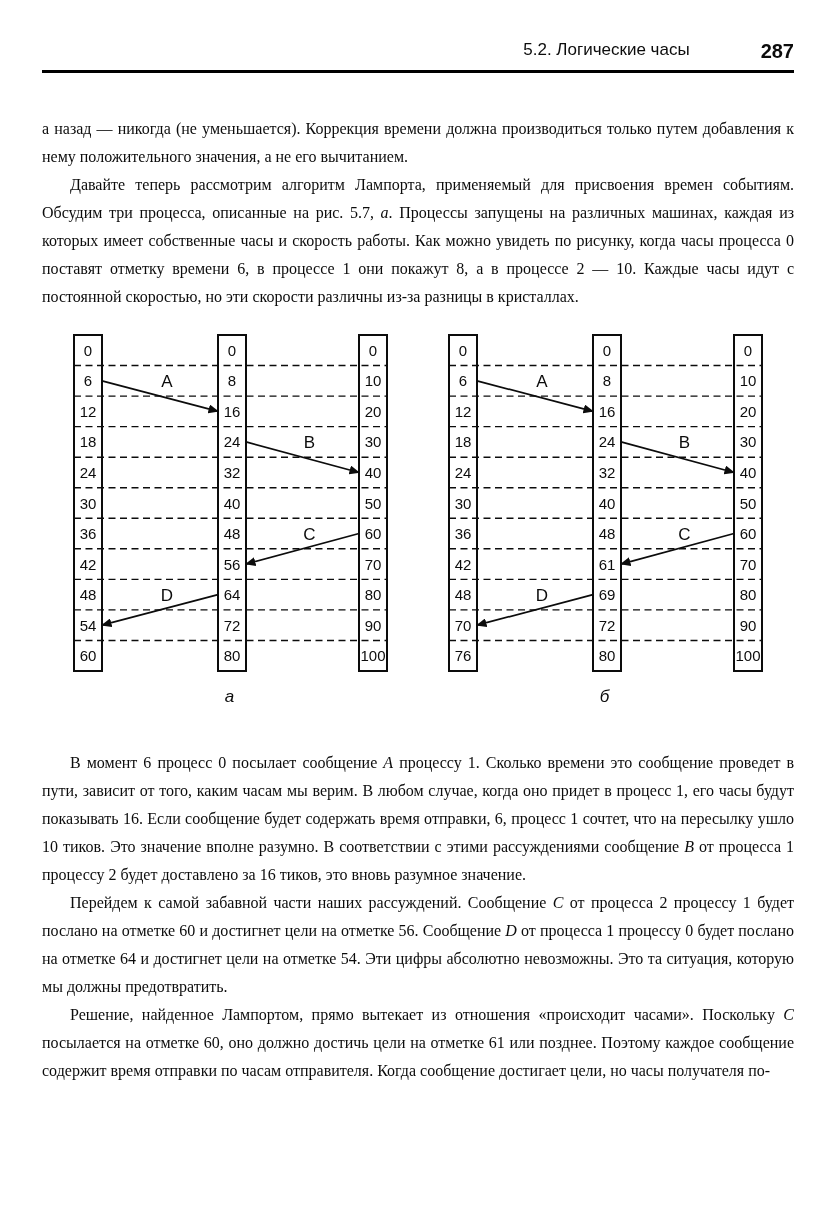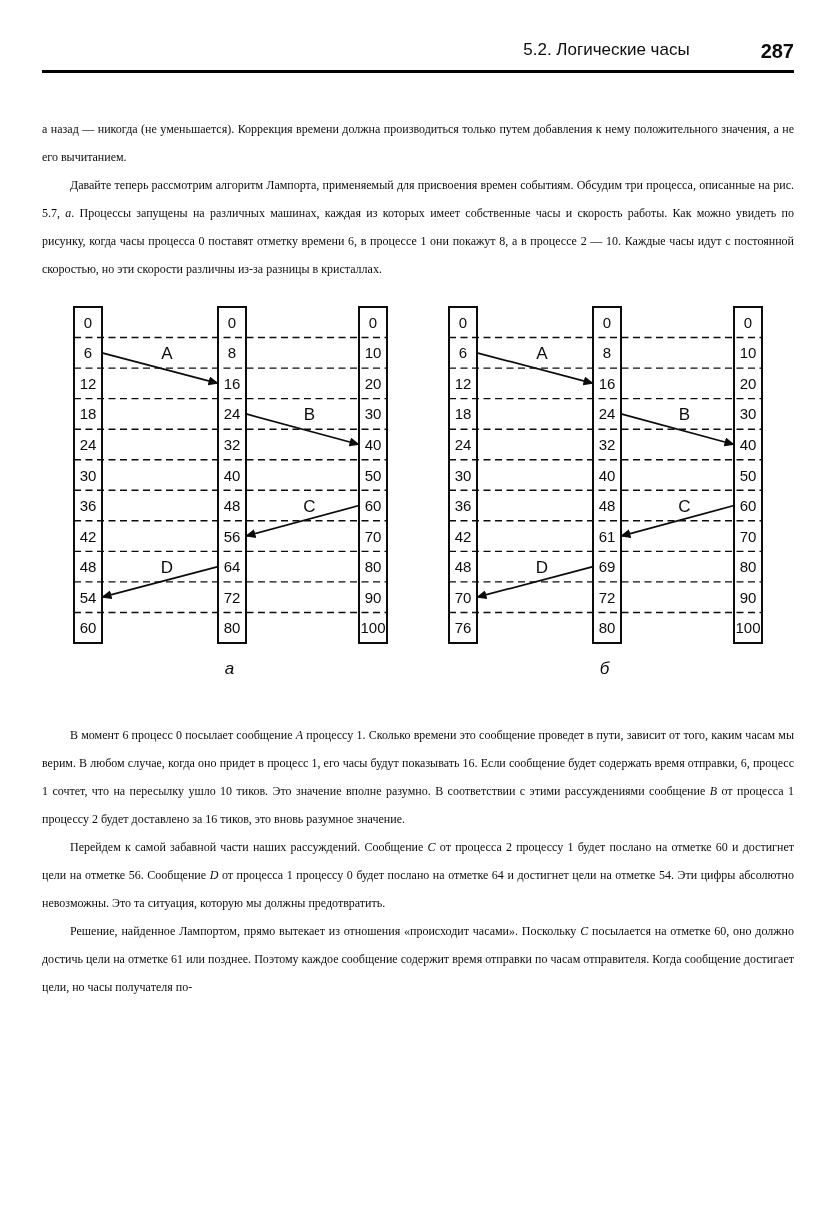--- a/index.html
+++ b/index.html
@@ -16,21 +16,21 @@
     font-family:"Liberation Sans",sans-serif;
     padding-bottom:7px;
   }
   .section-title{font-size:17px;}
   .page-number{font-size:20px;font-weight:bold;margin-left:71px;}
   .header-rule{height:2.5px;background:#000;margin-bottom:0;}
 
   
   .body-text{
     margin-top:42px;
-    font-size:12px;line-height:28px;
+    font-size:16px;line-height:28px;
     text-align:justify;
   }
   .body-text.lower{}
   .para{margin:0;text-indent:28px;}
   .para.noindent{text-indent:0;}
   .it{font-style:italic;}
   .bf{font-weight:bold;}
 
   
   .figure{margin-top:22px;}

